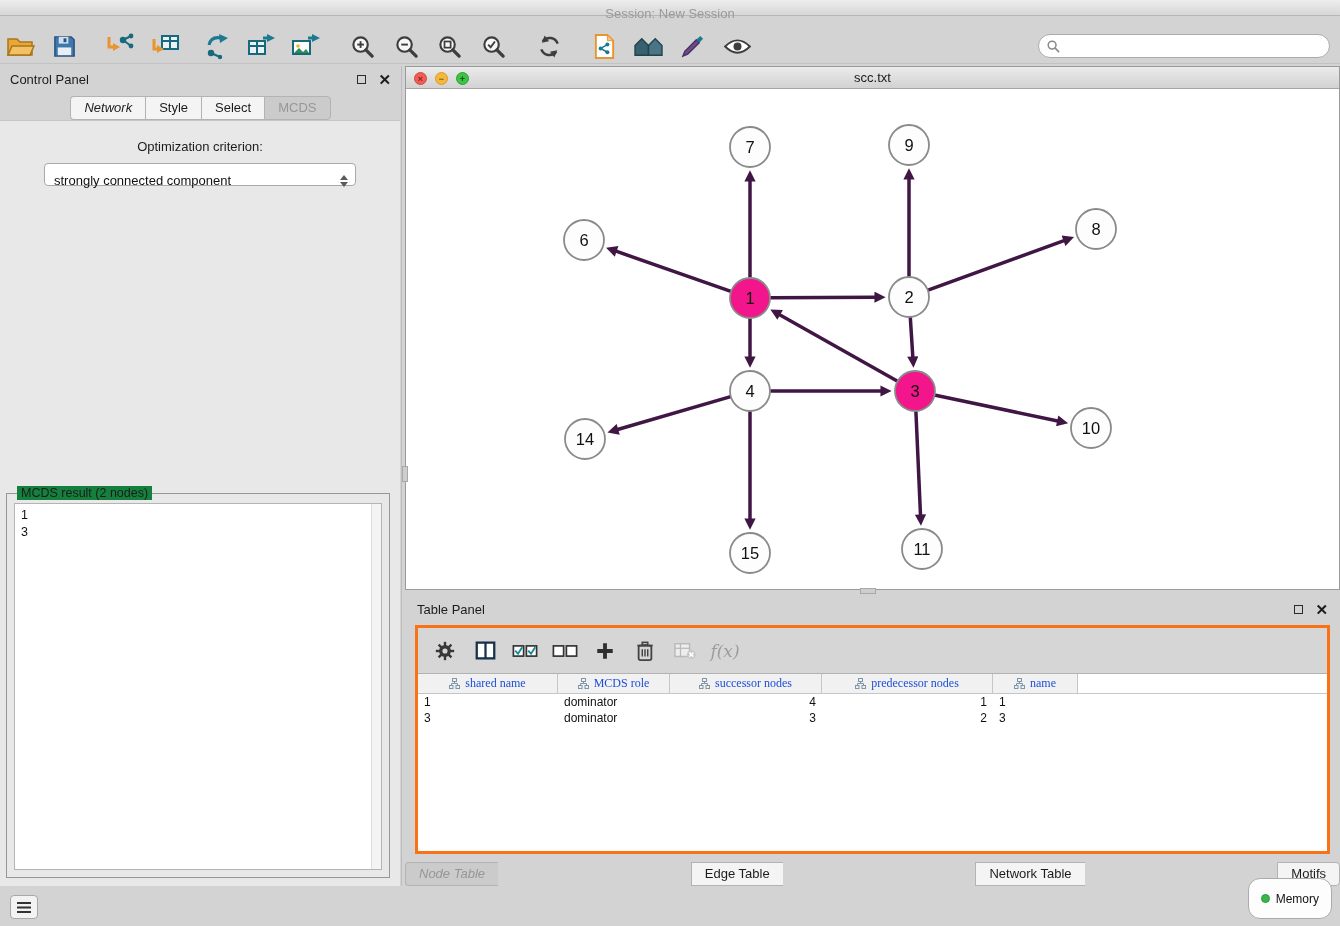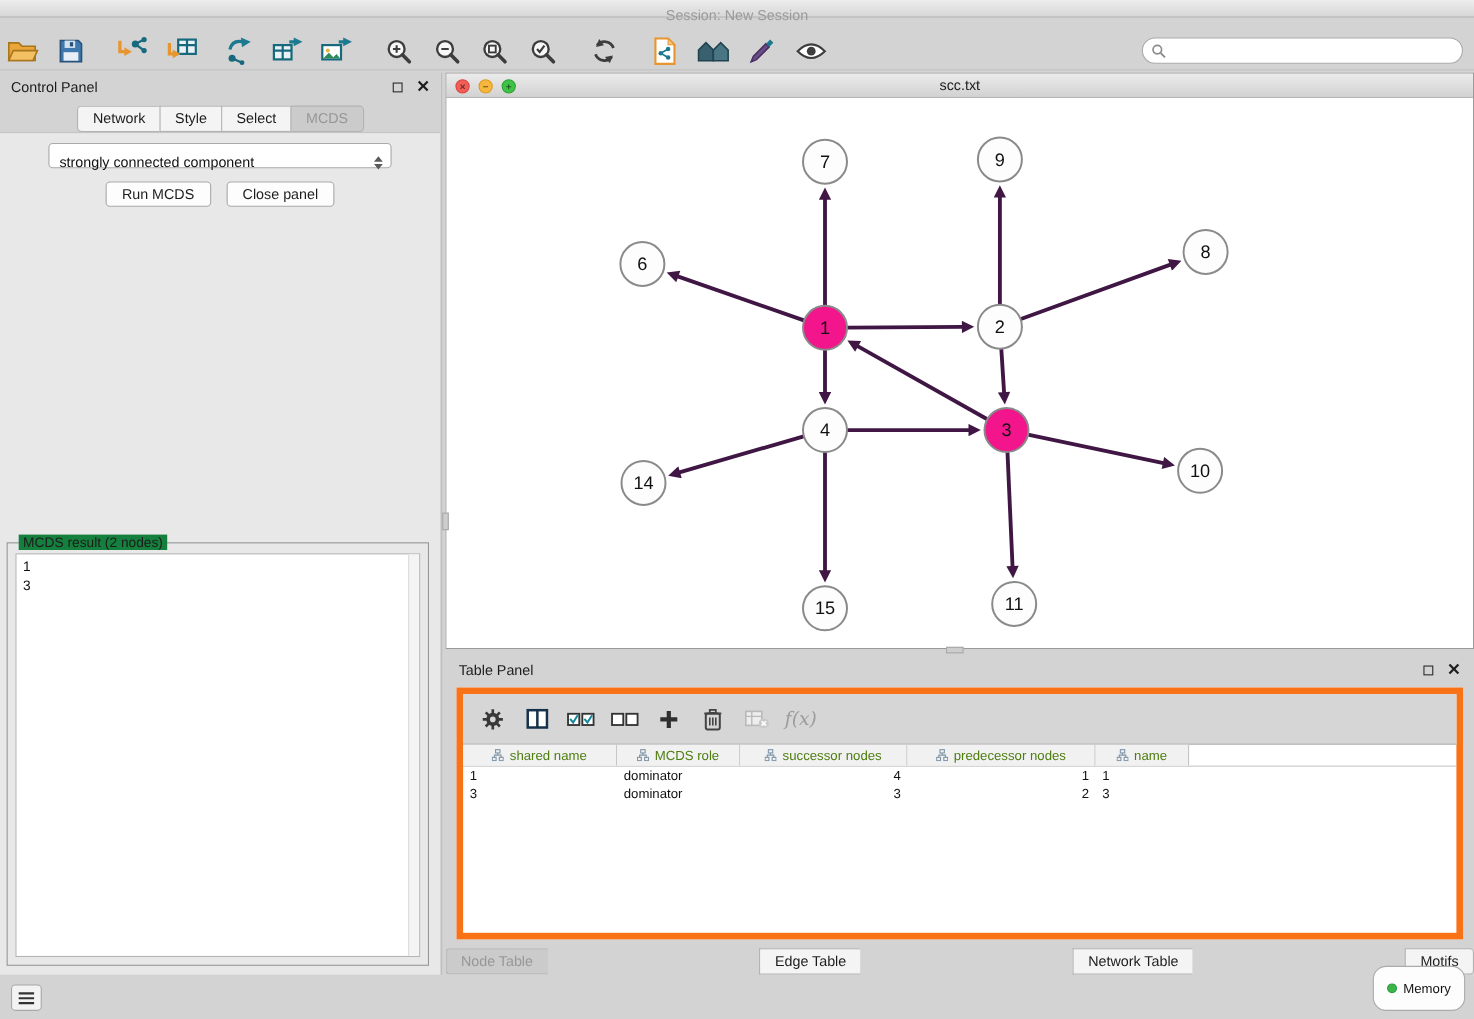--- a/index.html
+++ b/index.html
@@ -24,21 +24,21 @@
   
   .control-panel { position:absolute; left:0; top:66px; width:402px; height:820px;
     background:#d3d3d3; border-right:1px solid #bdbdbd; }
   .panel-header { height:26px; display:flex; align-items:center; padding:0 10px; font-size:13px; color:#1c1c1c; }
   .panel-header .spacer { flex:1; }
   .float-icon { width:9px; height:9px; border:1.5px solid #2b2b2b; display:inline-block; margin-right:12px; cursor:pointer; }
   .close-icon { font-size:15px; font-weight:bold; color:#1c1c1c; cursor:pointer; line-height:9px; }
   .cp-tabs { display:flex; justify-content:center; margin-top:4px; }
   .seg-tab { font-size:13px; color:#1c1c1c; background:#f4f4f4; border:1px solid #b3b3b3;
     padding:3px 13px 4px; border-right:none; cursor:pointer; }
-  .seg-tab.first { border-top-left-radius:4px; border-bottom-left-radius:4px; }
+  .seg-tab.first { border-top-left-radius:4px; border-bottom-left-radius:4px;font-style:italic; }
   .seg-tab.last { border-right:1px solid #b3b3b3; border-top-right-radius:4px; border-bottom-right-radius:4px; }
   .seg-tab.active { background:#cbcbcb; color:#979797; }
   .cp-body { position:absolute; left:0; right:1px; top:54px; bottom:0; background:#e8e8e8; border-top:1px solid #c5c5c5; }
   .opt-label { margin-top:18px; text-align:center; font-size:13px; color:#1c1c1c; }
   .dropdown { margin:9px auto 0; width:312px; height:23px; background:#fff; border:1px solid #a9a9a9;
     border-radius:4px; display:flex; align-items:center; padding:12px 4px 0 9px; font-size:13px; color:#111; cursor:pointer; }
   .dropdown .dd-text { flex:1; }
   .dd-arrows { width:14px; display:flex; flex-direction:column; align-items:center; gap:2px; }
   .dd-arrows .up { width:0; height:0; border-left:4px solid transparent; border-right:4px solid transparent; border-bottom:5px solid #5a5a5a; }
   .dd-arrows .down { width:0; height:0; border-left:4px solid transparent; border-right:4px solid transparent; border-top:5px solid #5a5a5a; }
@@ -64,29 +64,29 @@
   .tl.yellow { left:29px; background:#f6b73e; border:1px solid #dd9a23; }
   .tl.green { left:50px; background:#3fc245; border:1px solid #2aa430; }
   .net-canvas { position:absolute; left:0; right:0; top:22px; bottom:0; background:#fff; overflow:hidden; }
   .split-nub-v { position:absolute; left:402px; top:466px; width:6px; height:16px; background:#cdcdcd; border:1px solid #a8a8a8; }
   .split-nub-h { position:absolute; left:860px; top:588px; width:16px; height:6px; background:#cdcdcd; border:1px solid #a8a8a8; }
 
   
   .table-panel { position:absolute; left:405px; top:597px; width:935px; height:293px; }
   .tp-header { height:24px; display:flex; align-items:center; padding:0 12px; font-size:13px; color:#1c1c1c; }
   .tp-header .spacer { flex:1; }
-  .tp-box { position:absolute; left:10px; right:10px; top:28px; bottom:36px; background:#fff; border:6px solid #f97316; }
+  .tp-box { position:absolute; left:10px; right:10px; top:28px; bottom:36px; background:#fff; border:3px solid #f97316; }
   .tp-toolbar { height:46px; background:#d6d6d6; border-bottom:1px solid #b2b2b2;
     display:flex; align-items:center; gap:10px; padding-left:12px; }
   .ti { width:30px; height:30px; border:none; background:transparent; display:flex;
     align-items:center; justify-content:center; cursor:pointer; padding:0; }
   .fx { font-family:"DejaVu Serif", serif; font-style:italic; font-size:17px; color:#9c9c9c; }
   .thead { display:flex; height:20px; border-bottom:1px solid #c6c6c6; }
   .thcell { display:inline-flex; align-items:center; justify-content:center; gap:5px; height:100%;
-    background:#f1f1f1; border-right:1px solid #c6c6c6; font-size:12px; color:#4d7c0f; cursor:pointer; }
+    background:#f1f1f1; border-right:1px solid #c6c6c6; font-size:12px; color:#1d4ed8; cursor:pointer;font-family:Liberation Serif, serif; }
   .trow { display:flex; height:16px; }
   .tcell { font-size:12px; line-height:16px; color:#111; padding:0 6px; overflow:hidden; }
   .tp-tabs { position:absolute; bottom:4px; left:0; right:0; display:flex; justify-content:space-between; }
 
   
   .statusbar { position:absolute; left:0; bottom:0; width:1340px; height:36px; background:#d3d3d3; }
   .menu-btn { position:absolute; left:10px; bottom:7px; width:28px; height:24px; background:#f3f3f3;
     border:1px solid #a8a8a8; border-radius:4px; display:flex; align-items:center; justify-content:center; cursor:pointer; }
   .memory-btn { position:absolute; right:8px; bottom:7px; height:41px; background:#fdfdfd;
     border:1px solid #ababab; border-radius:12px; display:flex; align-items:center; gap:6px;
@@ -244,30 +244,27 @@
     <span class="float-icon"></span>
     <span class="close-icon">✕</span>
   </div>
   <div class="cp-tabs">
     <div class="seg-tab first">Network</div>
     <div class="seg-tab">Style</div>
     <div class="seg-tab">Select</div>
     <div class="seg-tab last active">MCDS</div>
   </div>
   <div class="cp-body">
+    <div class="opt-label">Optimization criterion:</div>
     <div class="dropdown">
       <span class="dd-text">strongly connected component</span>
       <span class="dd-arrows">
           <span class="up"></span>
           <span class="down"></span>
         </span>
-    </div>
-    <div class="btn-row">
-      <button class="mac-btn">Run MCDS</button>
-      <button class="mac-btn">Close panel</button>
     </div>
     <div class="result-box">
       <span class="result-title">MCDS result (2 nodes)</span>
       <div class="result-area" id="result-area">1
 3</div>
       <div class="result-scrollbar"></div>
     </div>
   </div>
 </div>
 

